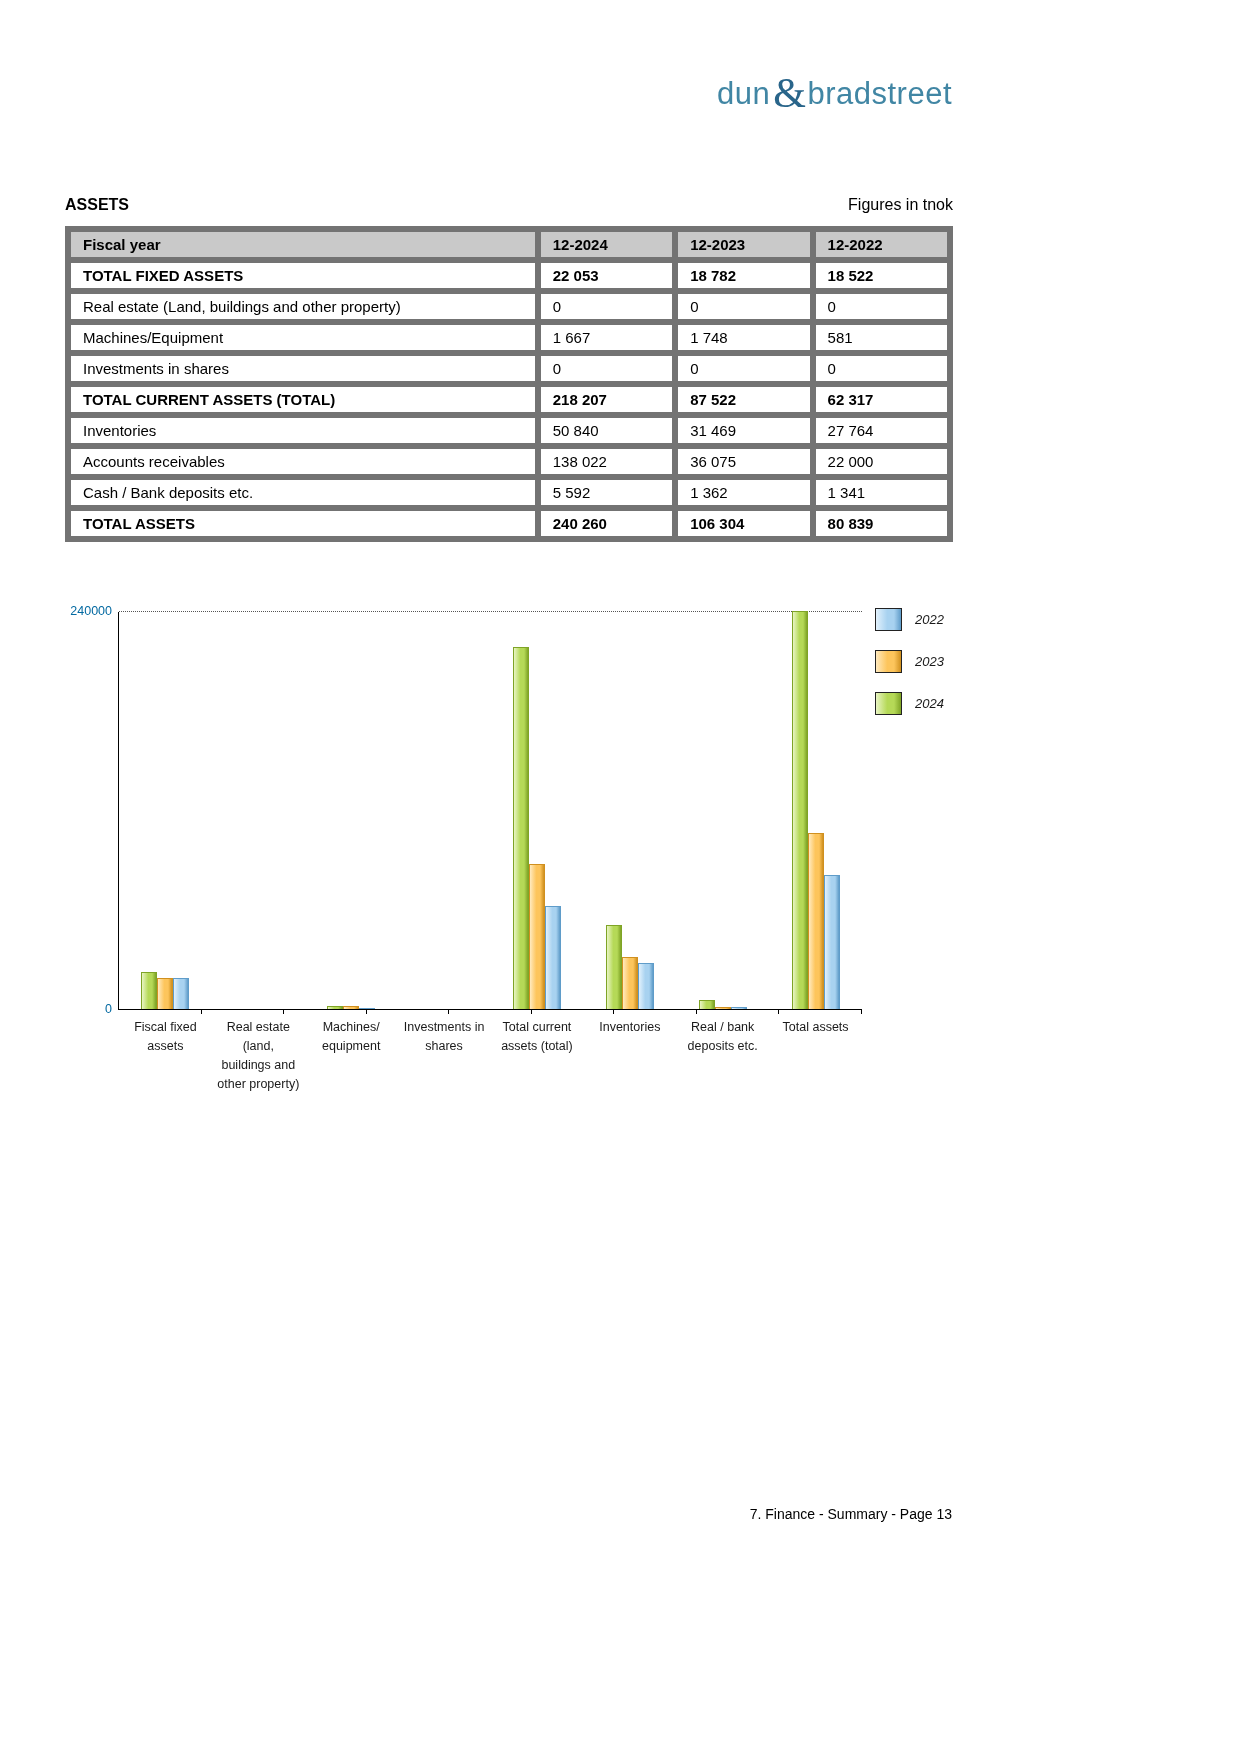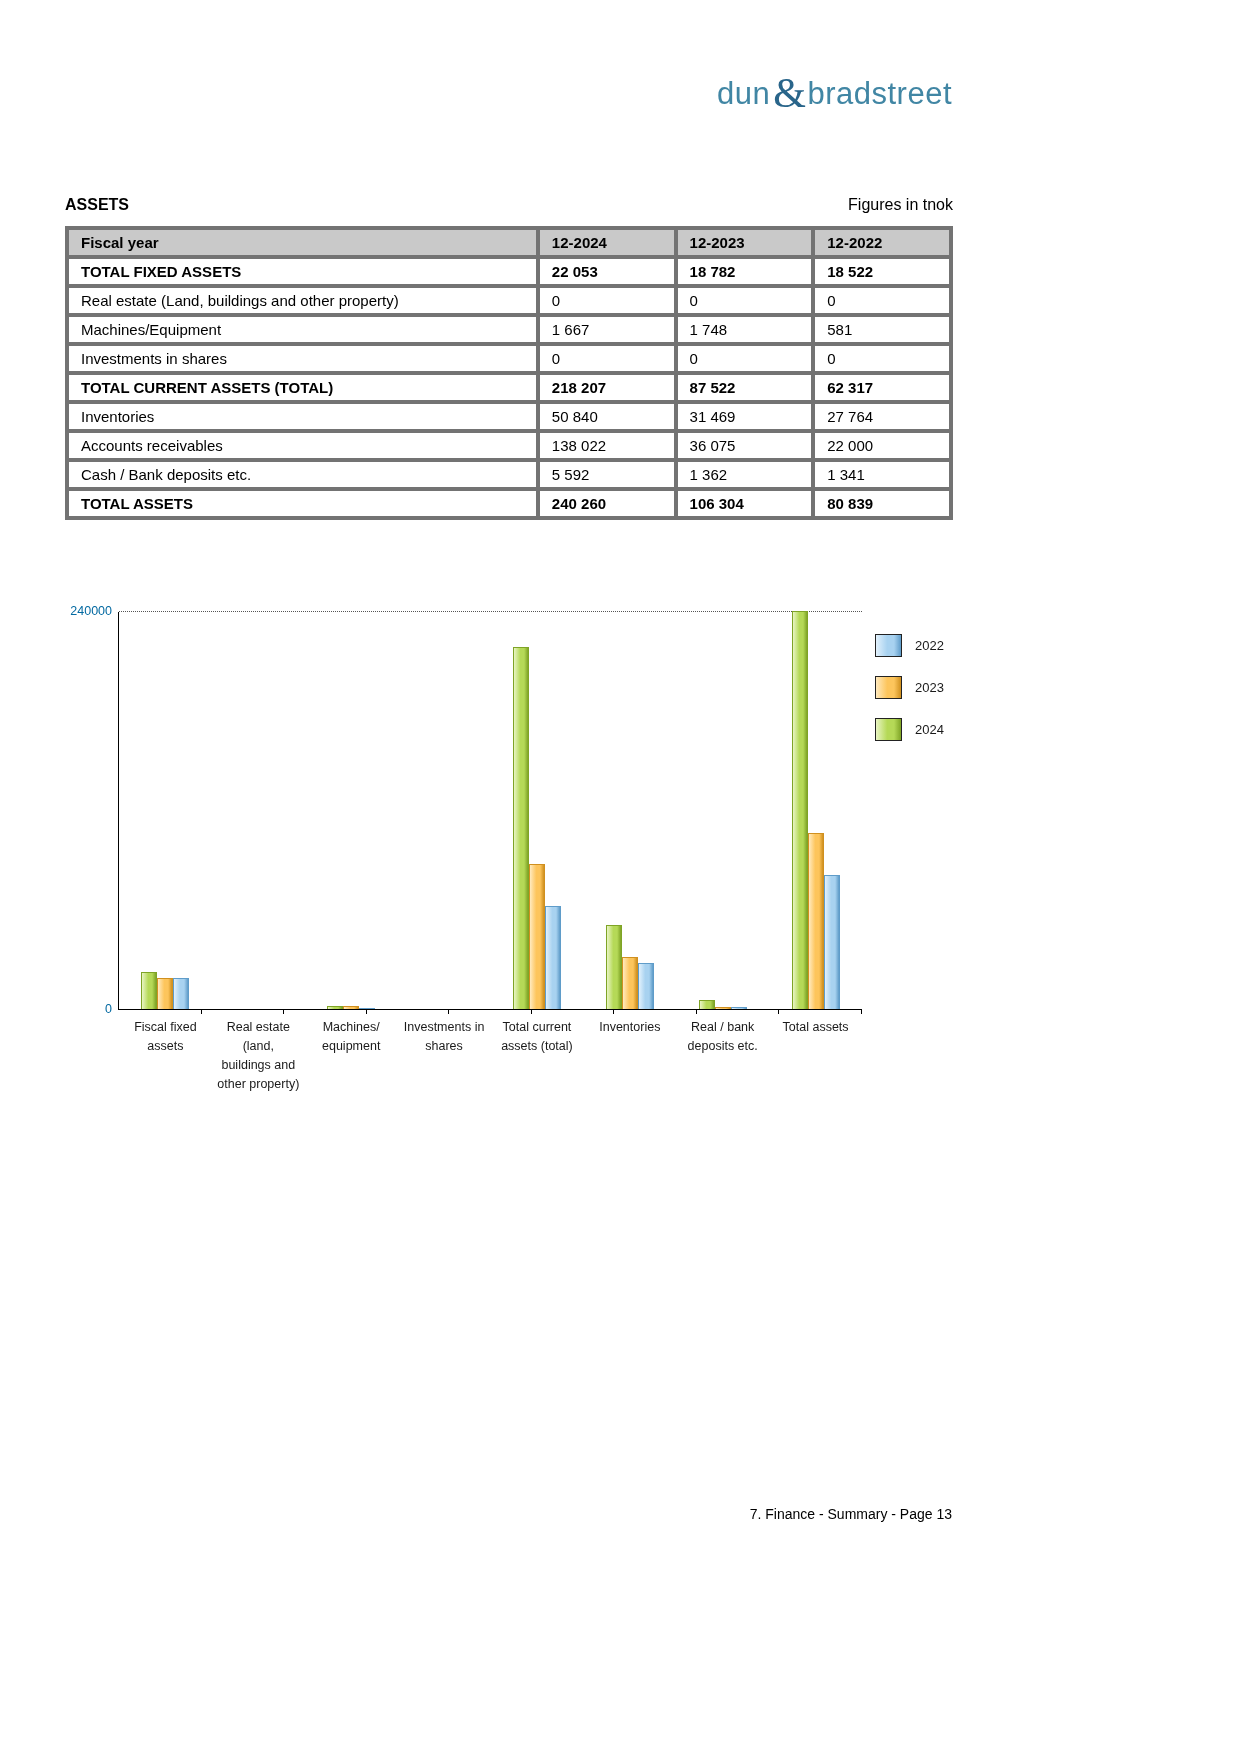--- a/index.html
+++ b/index.html
@@ -49,21 +49,21 @@
   
   table.assets {
     position: absolute;
     top: 226px;
     left: 65px;
     width: 888px;
     border-collapse: collapse;
     font-size: 15px;
   }
   table.assets th, table.assets td {
-    border: 4px solid #737373;
+    border: 6px solid #737373;
     padding: 4px 12px;
     height: 28px;
     font-weight: normal;
     margin-left: 17px;
   }
   table.assets th { background: #c9c9c9; font-weight: bold; }
   table.assets .lab { text-align: left; width: 472px; }
   table.assets .num { text-align: left; width: 138px; }
   table.assets tr.row-bold td { font-weight: bold; }
 
@@ -123,22 +123,23 @@
     text-align: right;
     font-size: 12.5px;
     color: #0369a1;
   }
   .ylab.max { top: 604px; }
   .ylab.min { top: 1002px; }
 
   
   .legend {
     position: absolute;
-    top: 634px;
+    top: 608px;
     left: 875px;
+    font-style: italic;
   }
   .legend-entry {
     display: flex;
     align-items: center;
     margin-bottom: 19px;
   }
   .legend-swatch {
     width: 27px;
     height: 23px;
     border: 1px solid #222;

